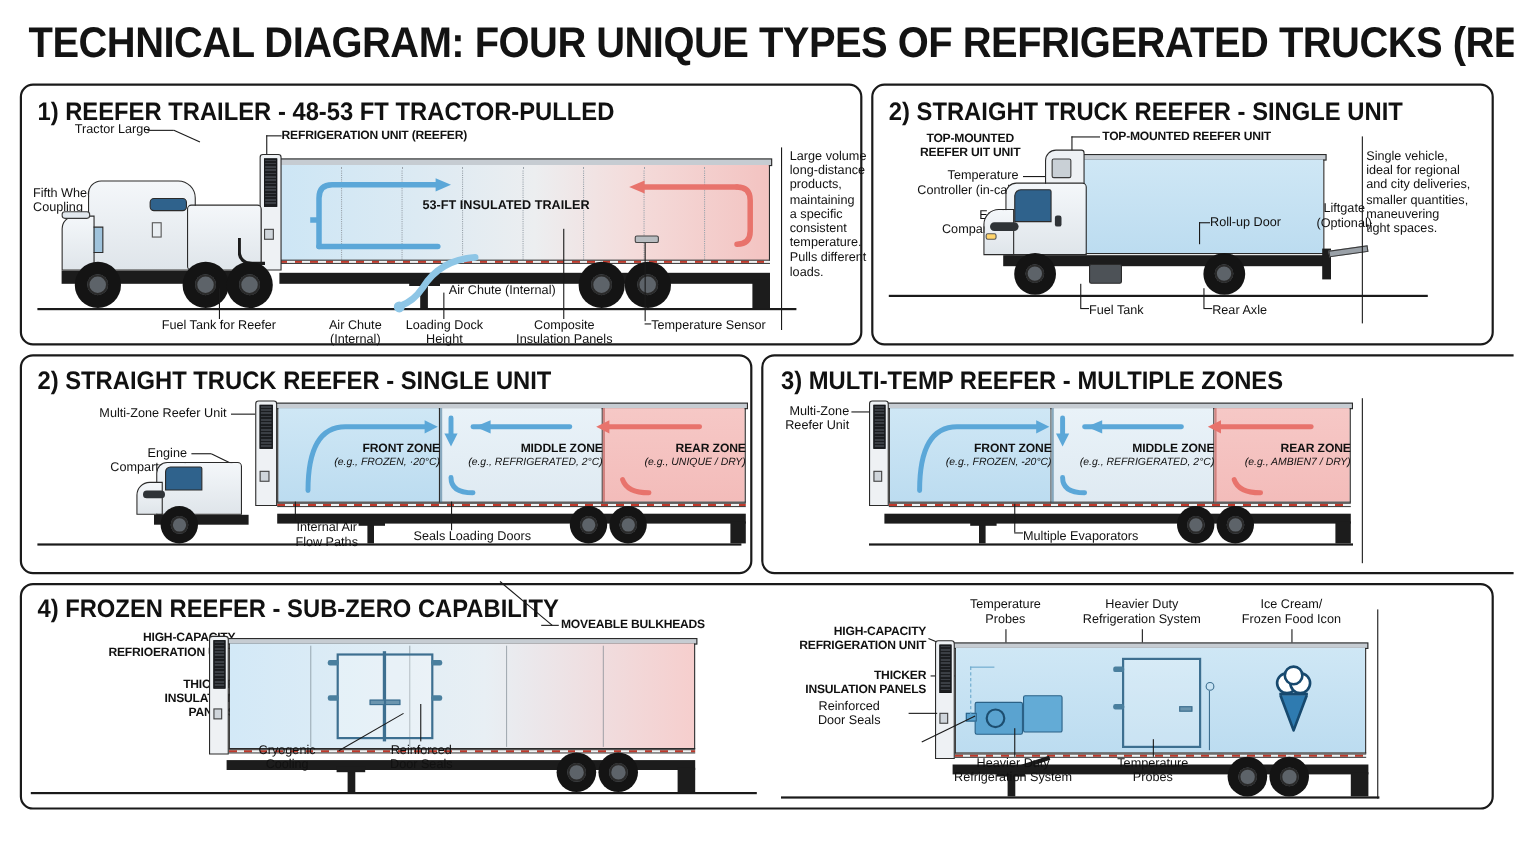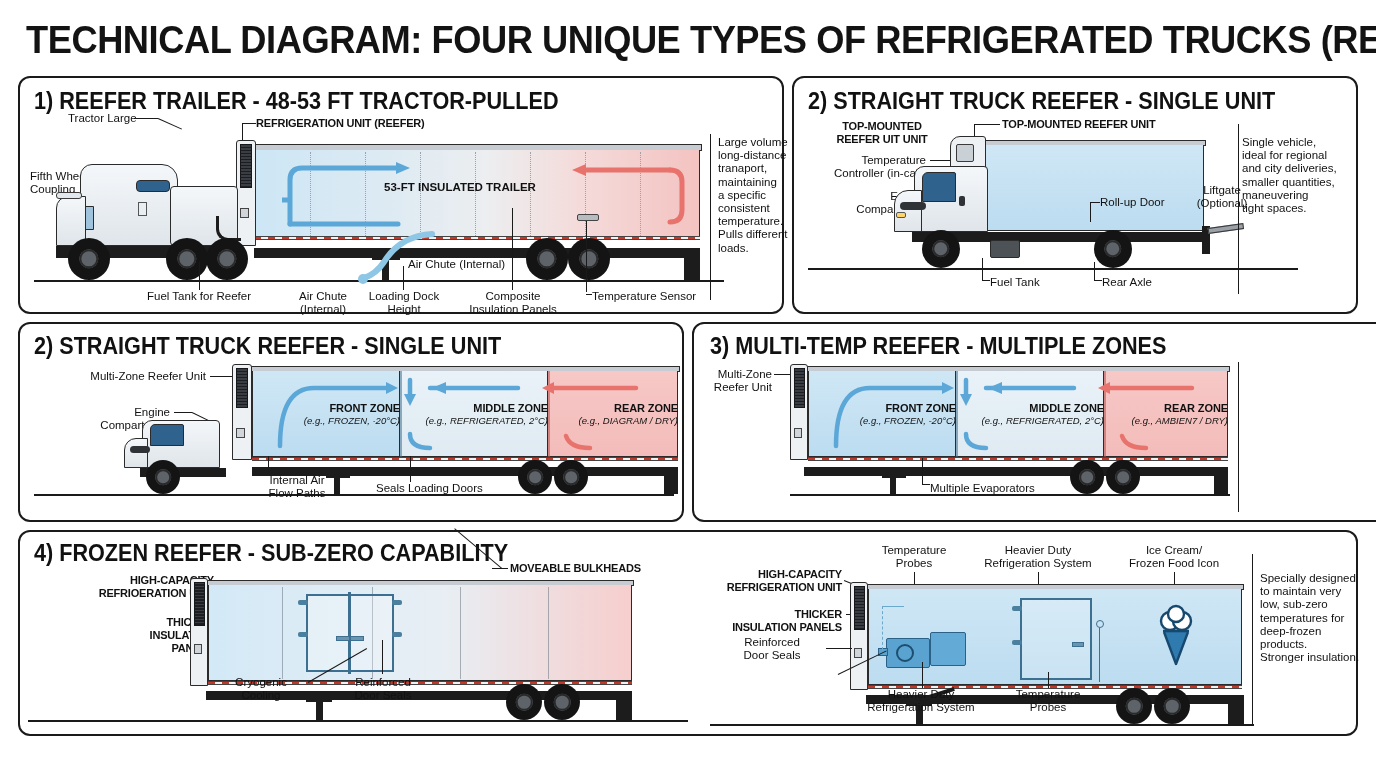--- a/index.html
+++ b/index.html
@@ -184,21 +184,21 @@
 Insulation Panels</div>
     <div class="ln lnv" style="left:492px;top:130px;height:82px;"></div>
     <div class="lbl" style="left:572px;top:212px;">Temperature Sensor</div>
     <div class="ln lnv" style="left:566px;top:142px;height:72px;"></div>
     <div class="ln lnh" style="left:566px;top:216px;width:6px;"></div>
     <div style="position:absolute;left:557px;top:136px;width:22px;height:7px;background:#b8bcc0;border:1px solid #444;box-sizing:border-box;border-radius:2px;"></div>
 
     <div class="ln lnv" style="left:690px;top:56px;height:166px;"></div>
     <div class="para" style="left:698px;top:58px;width:74px;">Large volume
 long-distance
-tranaport,
+products,
 maintaining
 a specific
 consistent
 temperature.
 Pulls different
 loads.</div>
   </div>
 
   <div class="panel" id="panel2">
     <div class="ptitle" style="left:14px;top:10px;">2) STRAIGHT TRUCK REEFER - SINGLE UNIT</div>
@@ -285,21 +285,21 @@
     <div class="zonetxt" style="left:232px;top:78px;width:148px;">
       <span class="zt">FRONT ZONE</span>
       <span class="zs">(e.g., FROZEN, ·20°C)</span>
     </div>
     <div class="zonetxt" style="left:380px;top:78px;width:148px;">
       <span class="zt">MIDDLE ZONE</span>
       <span class="zs">(e.g., REFRIGERATED, 2°C)</span>
     </div>
     <div class="zonetxt" style="left:528px;top:78px;width:130px;">
       <span class="zt">REAR ZONE</span>
-      <span class="zs">(e.g., DIAGRAM / DRY)</span>
+      <span class="zs">(e.g., UNIQUE / DRY)</span>
     </div>
 
     <div class="arrow" style="position:absolute;left:240px;top:50px;">
       <svg width="410" height="82" viewBox="0 0 410 82">
         <path d="M20 72 Q20 14 54 14 L128 14" stroke="#5ba7d8" stroke-width="4.5" fill="none" stroke-linecap="round"></path>
         <polygon points="126,8 138,14 126,20" fill="#5ba7d8"></polygon>
         <path d="M150 6 L150 22" stroke="#5ba7d8" stroke-width="4.5" stroke-linecap="round"></path>
         <polygon points="144,20 150,32 156,20" fill="#5ba7d8"></polygon>
         <path d="M170 14 L258 14" stroke="#5ba7d8" stroke-width="4.5" fill="none" stroke-linecap="round"></path>
         <polygon points="186,8 172,14 186,20" fill="#5ba7d8"></polygon>
@@ -516,23 +516,16 @@
     <div class="diag" style="left:818px;top:142px;width:54px;transform:rotate(-26deg);"></div>
 
     <div class="lbl c" style="left:838px;top:156px;width:126px;">Heavier Duty
 Refrigeration System</div>
     <div class="ln lnv" style="left:902px;top:130px;height:26px;"></div>
     <div class="lbl c" style="left:980px;top:156px;width:96px;">Temperature
 Probes</div>
     <div class="ln lnv" style="left:1028px;top:140px;height:16px;"></div>
 
     <div class="ln lnv" style="left:1232px;top:22px;height:172px;"></div>
-    <div class="para" style="left:1240px;top:40px;width:106px;">Specially designed
-to maintain very
-low, sub-zero
-temperatures for
-deep-frozen
-products.
-Stronger insulation.</div>
   </div>
 
 
 </div>
 
 </body></html>

